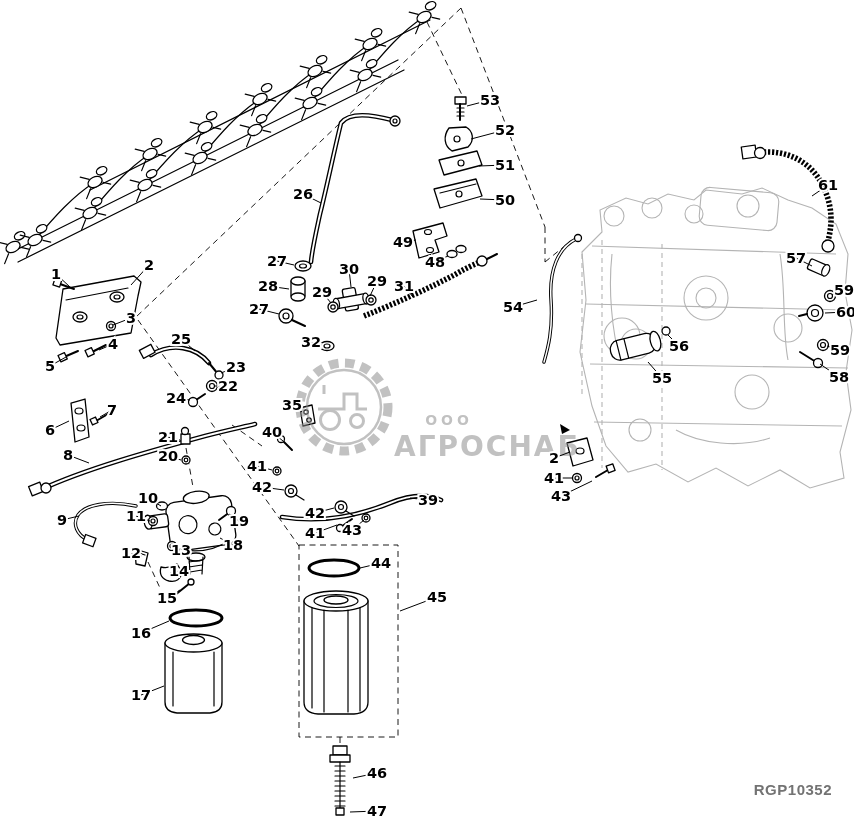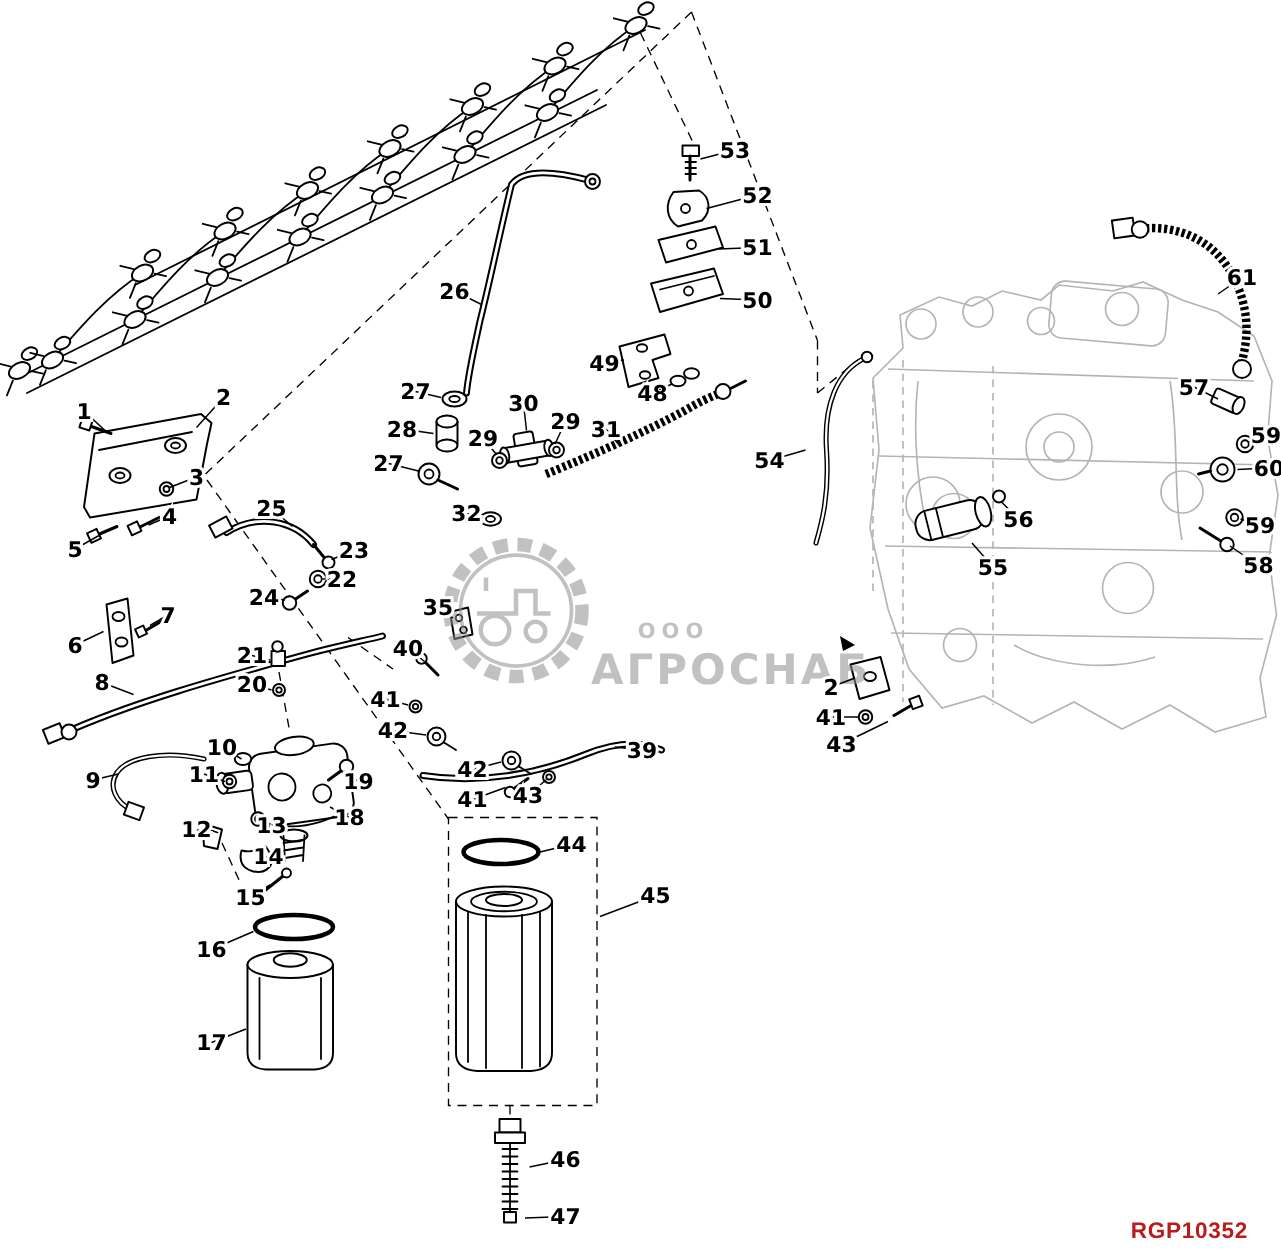--- a/index.html
+++ b/index.html
@@ -1,18 +1,18 @@
 <!DOCTYPE html>
 <html><head>
 <meta charset="utf-8">
 <style>
   html,body{margin:0;padding:0;background:#fff;}
   .canvas{position:relative;width:854px;height:834px;background:#fff;overflow:hidden;font-family:"DejaVu Sans",sans-serif;}
   .canvas>svg{position:absolute;left:0;top:0;}
-  .code-label{position:absolute;right:22px;top:812px;font:bold 15px "Liberation Sans",sans-serif;color:#b91c1c;letter-spacing:.5px;}
+  .code-label{position:absolute;right:22px;top:781px;font:bold 15px "Liberation Sans",sans-serif;color:#737373;letter-spacing:.5px;}
   .ln{fill:none;stroke:#000;stroke-width:1.2;stroke-linecap:round;stroke-linejoin:round;}
   .ln2{fill:none;stroke:#000;stroke-width:2;stroke-linecap:round;}
   .fillw{fill:#fff;stroke:#000;stroke-width:1.3;stroke-linejoin:round;}
   .dash{fill:none;stroke:#000;stroke-width:.9;stroke-dasharray:6 4.5;}
   .hose{fill:none;stroke:#000;stroke-width:4.6;stroke-linecap:round;}
   .hosecore{fill:none;stroke:#fff;stroke-width:1.9;stroke-linecap:round;}
   .tube{fill:none;stroke:#000;stroke-width:3.4;stroke-linecap:round;}
   .tubecore{fill:none;stroke:#fff;stroke-width:1.5;stroke-linecap:round;}
   .braid{fill:none;stroke:#000;stroke-width:5.6;stroke-dasharray:2.2 1.8;}
   .leader{stroke:#000;stroke-width:1;}

